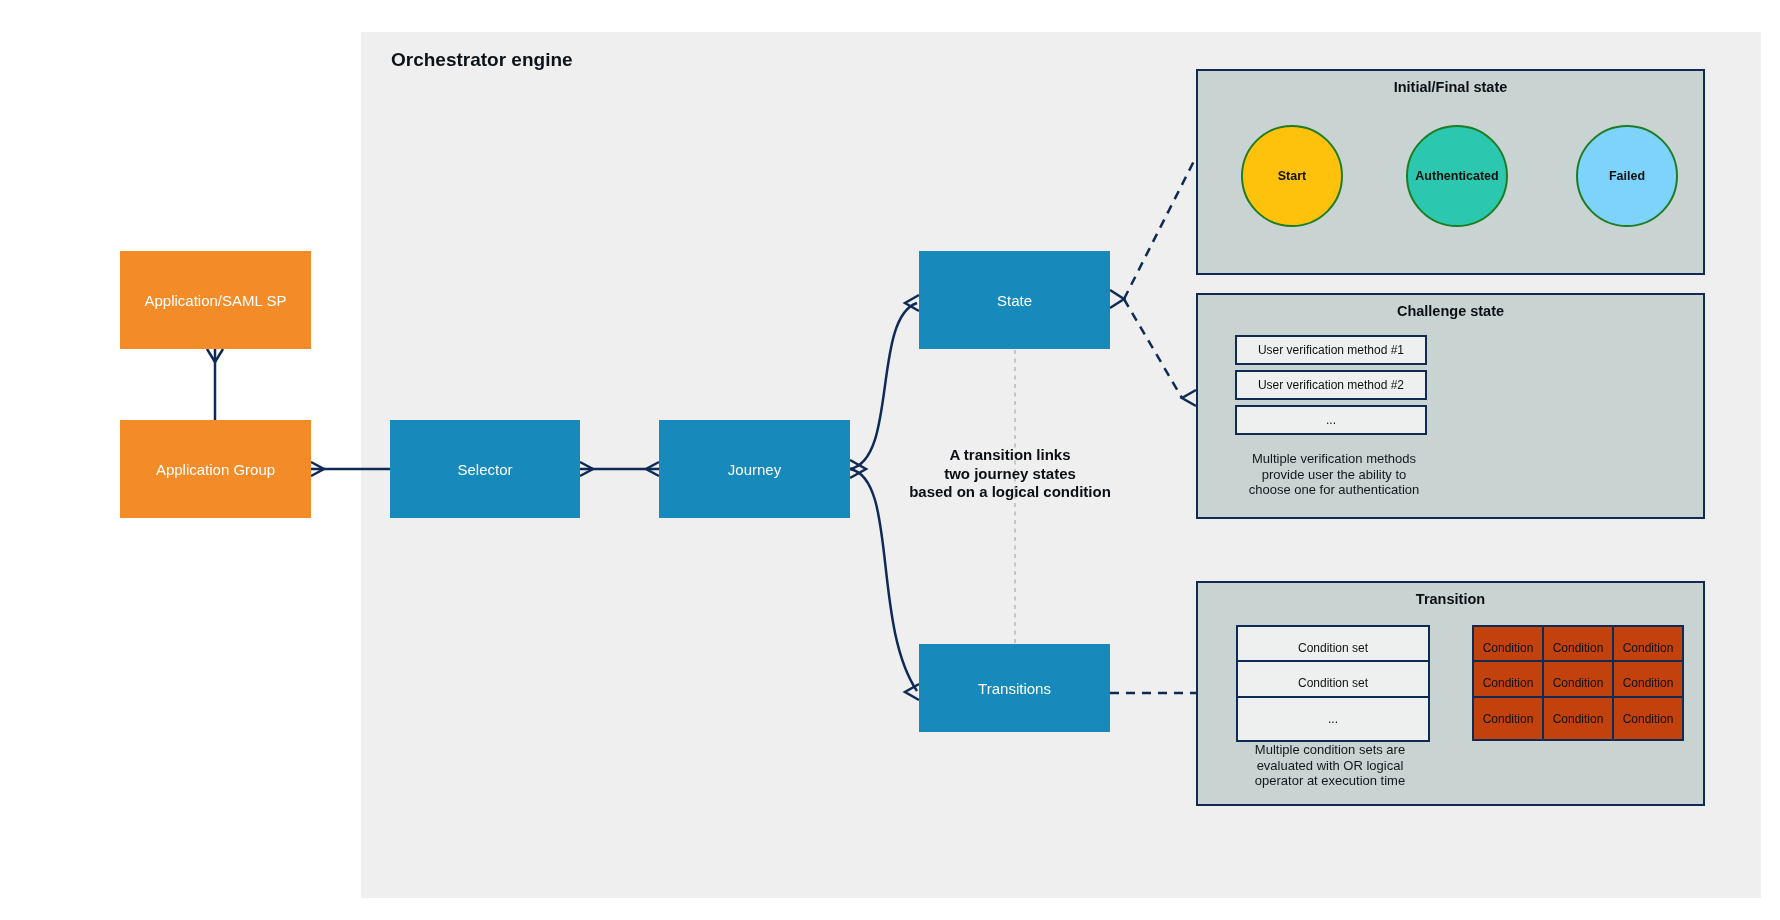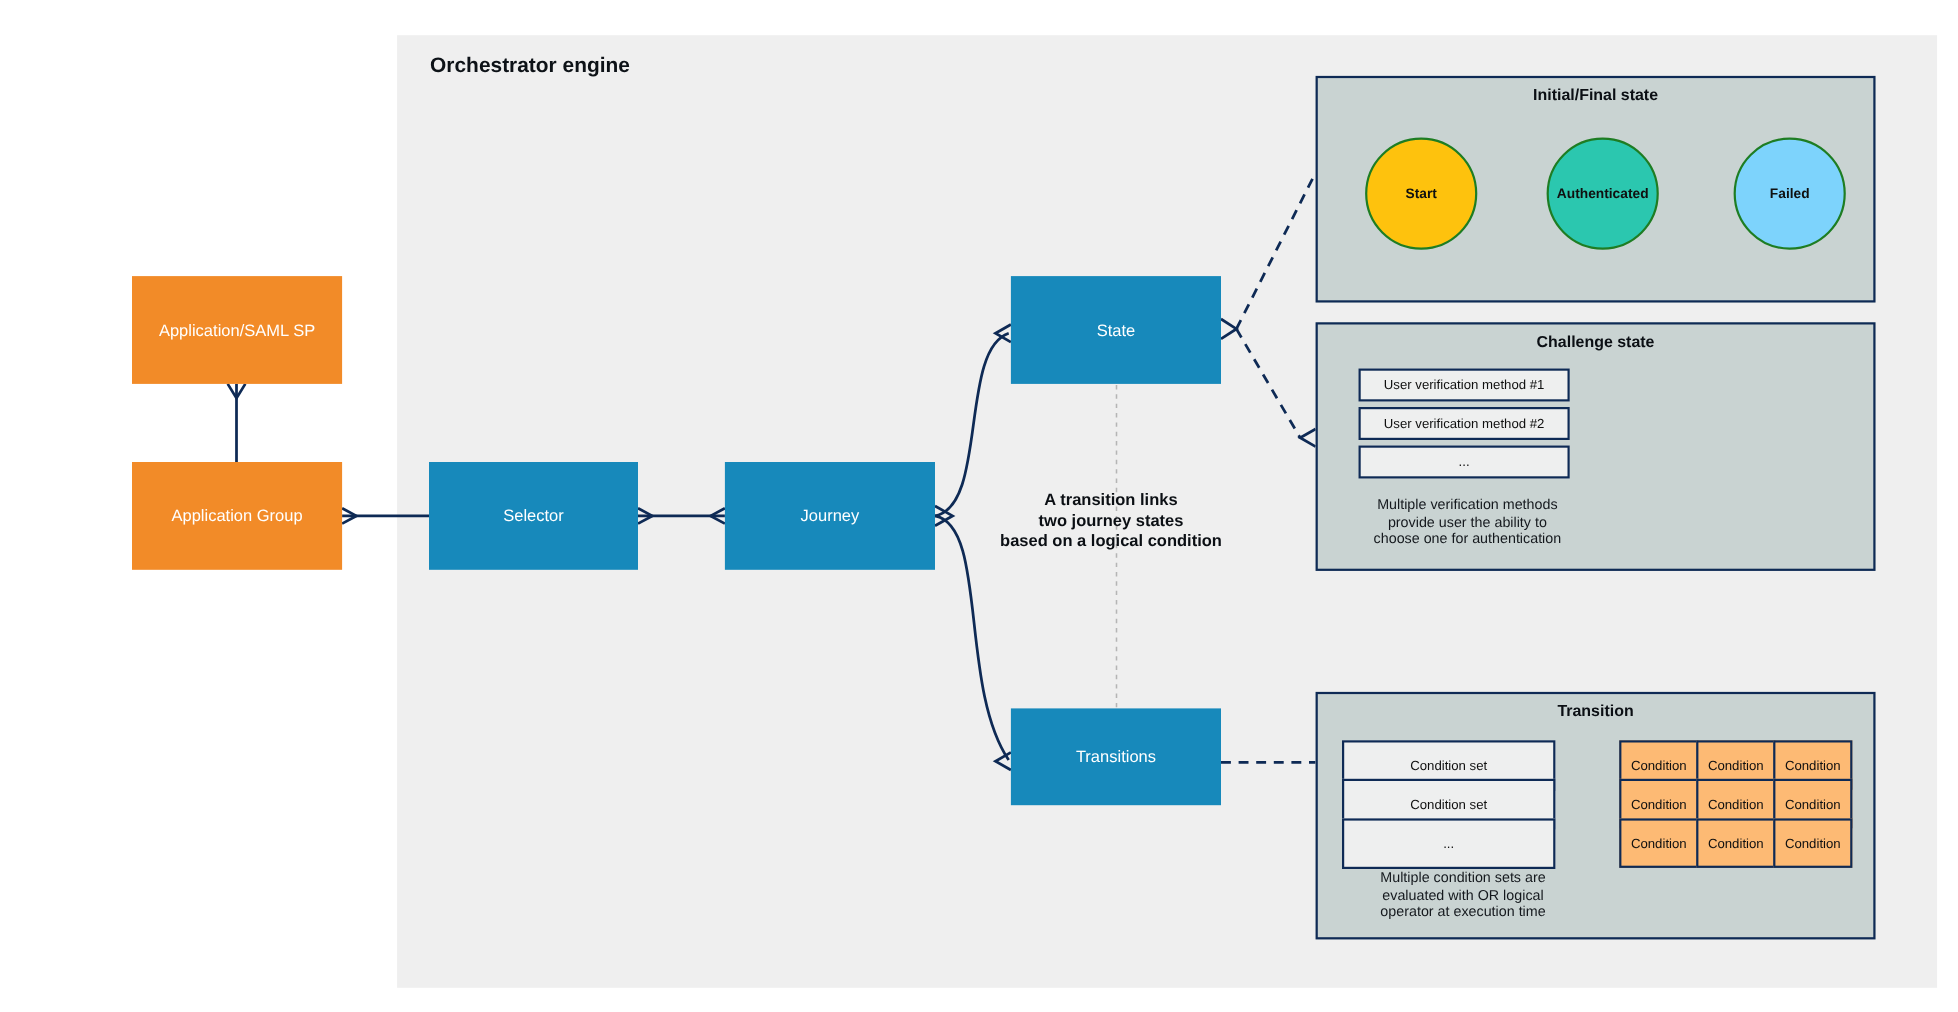--- a/index.html
+++ b/index.html
@@ -22,43 +22,43 @@
   .box-journey     { left:659px; top:420px; width:191px; height:98px; }
   .box-state       { left:919px; top:251px; width:191px; height:98px; }
   .box-transitions { left:919px; top:644px; width:191px; height:88px; }
 
   .note { position:absolute; left:879px; top:446px; width:262px; text-align:center;
           font-weight:bold; font-size:15px; line-height:18.5px; color:#0b0f14; }
 
   .panel { position:absolute; box-sizing:border-box; background:#C9D3D2; border:2.5px solid #0E2A55; }
   .panel-initial    { left:1196px; top:69px;  width:509px; height:206px; }
   .panel-challenge  { left:1196px; top:293px; width:509px; height:226px; }
-  .panel-transition { left:1196px; top:581px; width:509px; height:225px;margin-top:48px; }
+  .panel-transition { left:1196px; top:581px; width:509px; height:225px; }
   .panel-title { position:absolute; left:0; right:0; top:8px; text-align:center;
                  font-weight:bold; font-size:14.5px; color:#0b0f14; }
 
   .circle { position:absolute; width:102px; height:102px; border-radius:50%;
             box-sizing:border-box; border:2.5px solid #1E7D23;
             display:flex; align-items:center; justify-content:center;
             font-weight:bold; font-size:12.5px; color:#101010; white-space:nowrap; }
   .circ-0 { left:43px;  top:54px; }
   .circ-1 { left:208px; top:54px; }
   .circ-2 { left:378px; top:54px; }
 
   .mini-box { position:absolute; box-sizing:border-box; border:2px solid #0E2A55; background:#EEEFEF;
               display:flex; align-items:center; justify-content:center; font-size:12px; color:#101010; }
   .method-box { left:37px; width:192px; height:30px; }
   .m-0 { top:40px; } .m-1 { top:75px; } .m-2 { top:110px; }
 
-  .cset-box { left:22px; width:194px; height:46px; }
+  .cset-box { left:38px; width:194px; height:46px; }
   .cs-0 { top:42px; } .cs-1 { top:77px; } .cs-2 { top:113px; }
 
   .cond-row { position:absolute; left:274px; display:flex; }
   .r-0 { top:42px; } .r-1 { top:77px; } .r-2 { top:113px; }
-  .cond-cell { box-sizing:border-box; width:72px; height:45px; border:2px solid #0E2A55; background:#fdba74;
+  .cond-cell { box-sizing:border-box; width:72px; height:45px; border:2px solid #0E2A55; background:#c2410c;
                display:flex; align-items:center; justify-content:center; font-size:12px; color:#101010; }
   .cond-cell + .cond-cell { margin-left:-2px; }
 
   .caption { position:absolute; text-align:center; font-size:13px; line-height:15.5px; color:#14181d; }
   .caption-challenge { left:8px;   top:156px; width:256px; }
   .caption-or        { left:12px;  top:159px; width:240px; }
   .caption-and       { left:258px; top:159px; width:245px; }
 </style>
 </head>
 <body>

